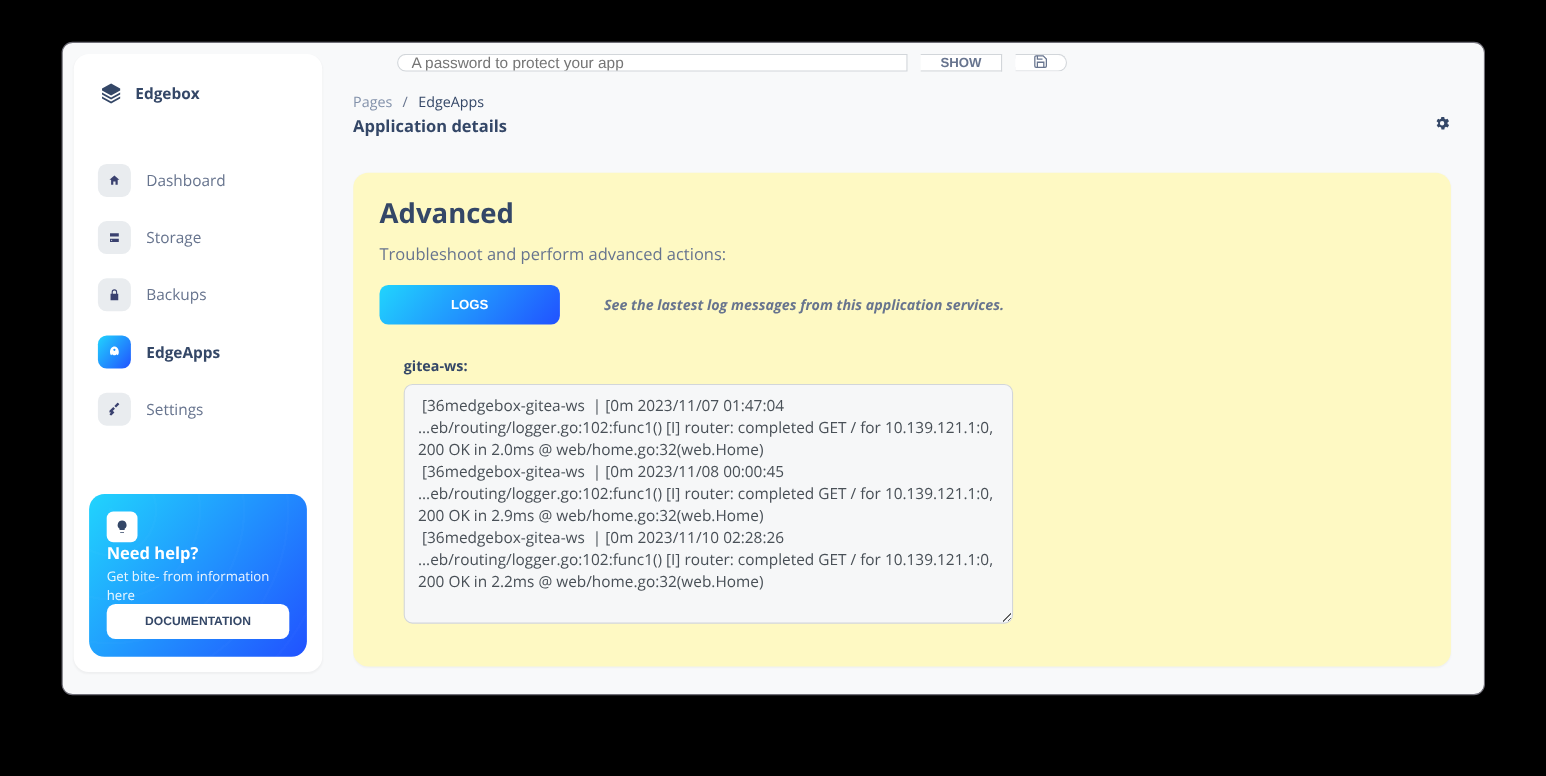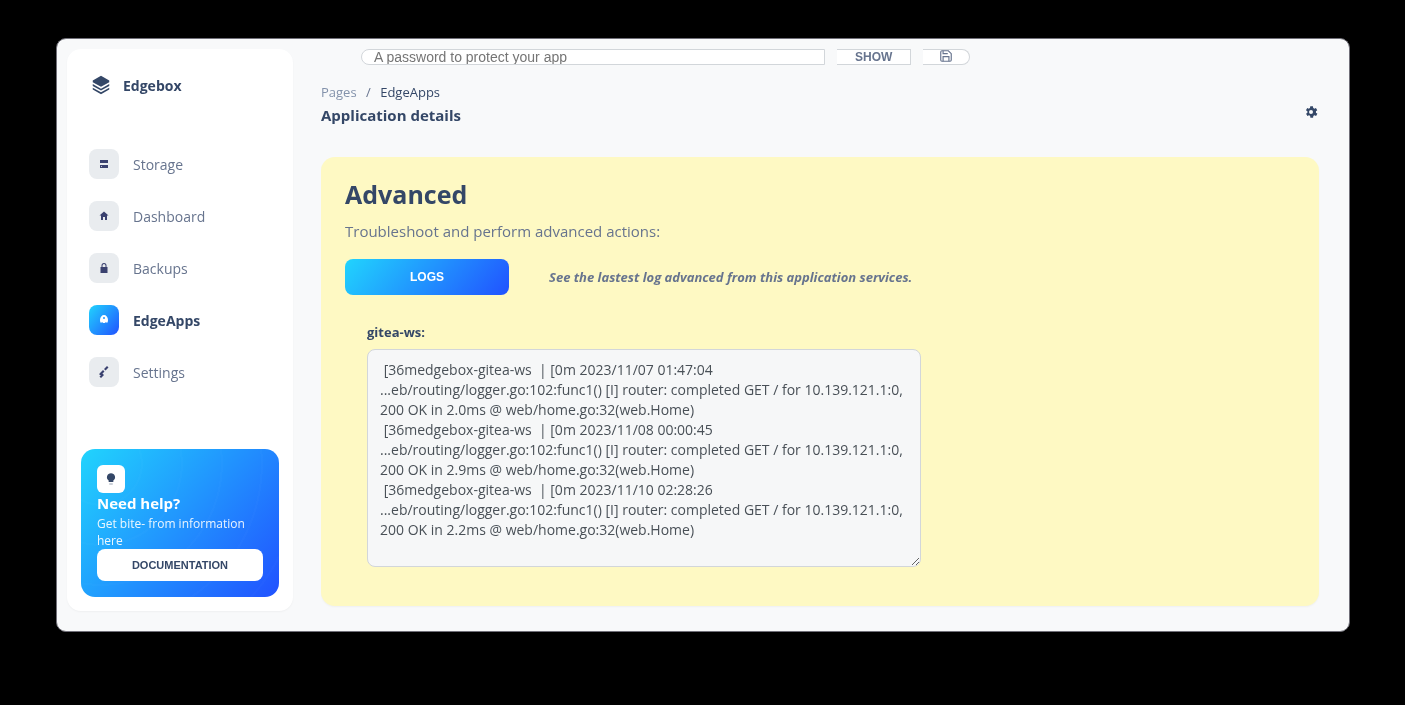--- a/index.html
+++ b/index.html
@@ -315,32 +315,32 @@
               <path d="M12 2 3 7v2l9 5 9-5V7l-9-5zm-9 9v2l9 5 9-5v-2l-9 5-9-5zm0 4v2l9 5 9-5v-2l-9 5-9-5z"></path>
             </svg>
         </span>
         <span class="brand-name">Edgebox</span>
       </div>
 
       <nav class="nav">
         <div class="nav-item">
           <span class="nav-icon">
             <svg width="12" height="12" viewBox="0 0 24 24" fill="currentColor">
-                <path d="M4 4h16v6H4V4zm0 10h16v6H4v-6zm3 2a1 1 0 100 2 1 1 0 000-2z"></path>
-              </svg>
-          </span>
-          <span class="nav-label">Storage</span>
+                <path d="M12 3l9 8h-3v9h-4v-6H10v6H6v-9H3l9-8z"></path>
+              </svg>
+          </span>
+          <span class="nav-label">Dashboard</span>
         </div>
         <div class="nav-item">
           <span class="nav-icon">
             <svg width="12" height="12" viewBox="0 0 24 24" fill="currentColor">
-                <path d="M12 3l9 8h-3v9h-4v-6H10v6H6v-9H3l9-8z"></path>
-              </svg>
-          </span>
-          <span class="nav-label">Dashboard</span>
+                <path d="M4 4h16v6H4V4zm0 10h16v6H4v-6zm3 2a1 1 0 100 2 1 1 0 000-2z"></path>
+              </svg>
+          </span>
+          <span class="nav-label">Storage</span>
         </div>
         <div class="nav-item">
           <span class="nav-icon">
             <svg width="12" height="12" viewBox="0 0 24 24" fill="currentColor">
                 <path d="M12 2a5 5 0 00-5 5v3H5v12h14V10h-2V7a5 5 0 00-5-5zm-3 8V7a3 3 0 016 0v3H9z"></path>
               </svg>
           </span>
           <span class="nav-label">Backups</span>
         </div>
         <div class="nav-item active">
@@ -404,21 +404,21 @@
         </span>
       </div>
 
       <div class="content">
         <div class="card">
           <div class="card-title">Advanced</div>
           <div class="card-sub">Troubleshoot and perform advanced actions:</div>
 
           <div class="log-row">
             <button class="logs-btn">LOGS</button>
-            <span class="logs-desc">See the lastest log advanced from this application services.</span>
+            <span class="logs-desc">See the lastest log messages from this application services.</span>
           </div>
 
           <div class="log-block">
             <div class="log-name">gitea-ws:</div>
             <textarea class="log-area" readonly="" style=""> [36medgebox-gitea-ws  | [0m 2023/11/07 01:47:04 ...eb/routing/logger.go:102:func1() [I] router: completed GET / for 10.139.121.1:0, 200 OK in 2.0ms @ web/home.go:32(web.Home)
  [36medgebox-gitea-ws  | [0m 2023/11/08 00:00:45 ...eb/routing/logger.go:102:func1() [I] router: completed GET / for 10.139.121.1:0, 200 OK in 2.9ms @ web/home.go:32(web.Home)
  [36medgebox-gitea-ws  | [0m 2023/11/10 02:28:26 ...eb/routing/logger.go:102:func1() [I] router: completed GET / for 10.139.121.1:0, 200 OK in 2.2ms @ web/home.go:32(web.Home)</textarea>
           </div>
         </div>
 

